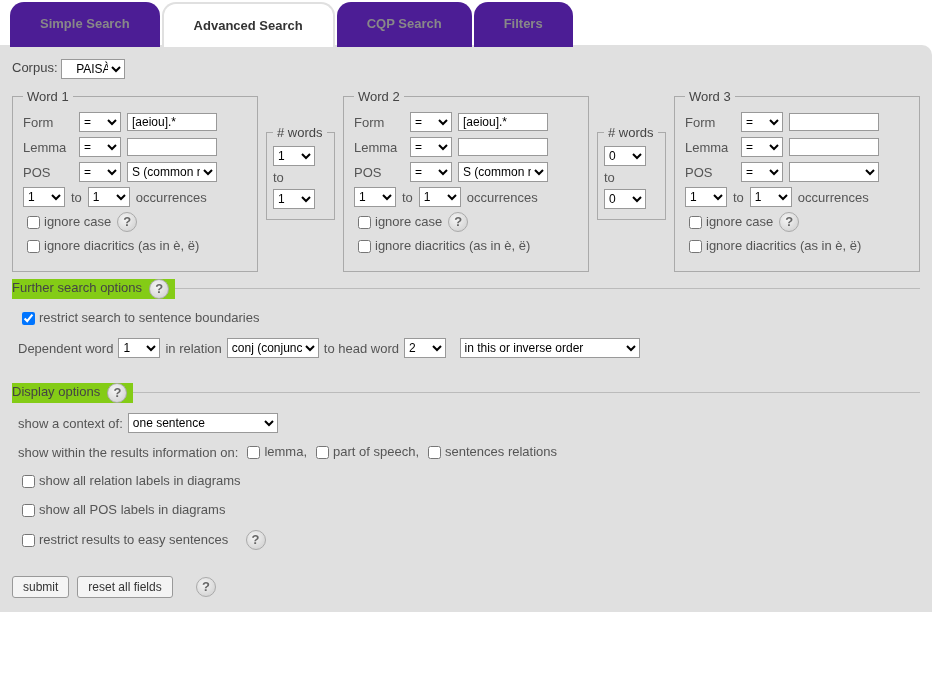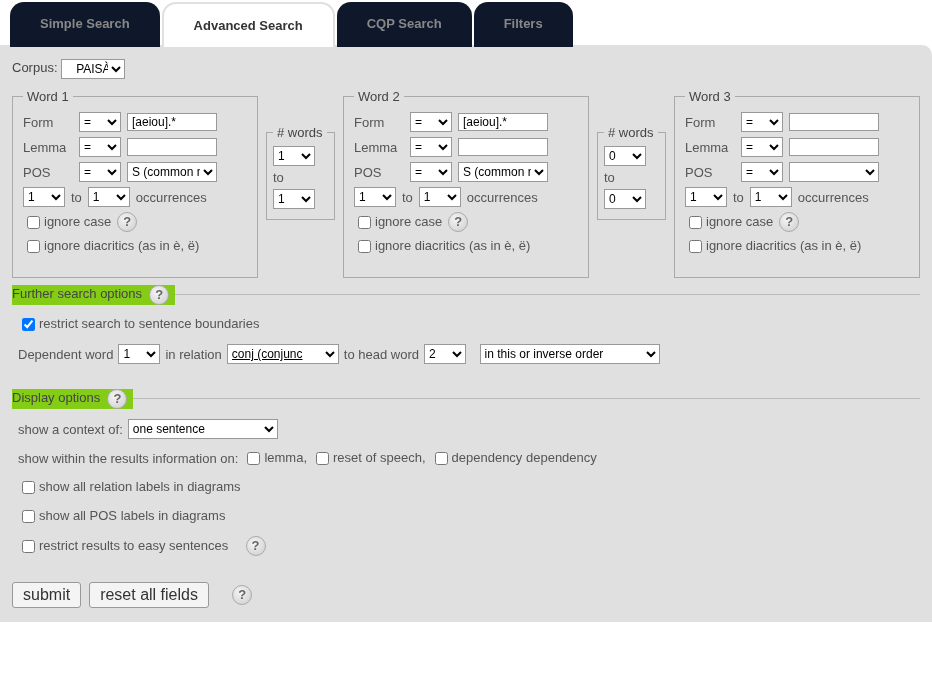--- a/index.html
+++ b/index.html
@@ -18,21 +18,21 @@
   .tabs {
     display: flex;
     gap: 0;
     padding-left: 10px;
   }
   .tab {
     padding: 14px 30px 14px 30px;
     font-weight: bold;
     cursor: pointer;
     border-radius: 14px 14px 0 0;
-    background: #0f172a;
+    background: #4c1d95;
     color: #888;
     margin-right: 2px;
     position: relative;
     top: 2px;
   }
   .tab.active {
     background: #fff;
     color: #333;
     border: 2px solid #e0e0e0;
     border-bottom: none;
@@ -63,21 +63,21 @@
     font-size: 12px;
     border: 1px solid #999;
     height: 18px;
     padding: 0 4px;
     vertical-align: middle;
     width: 90px;
   }
   input[type="checkbox"]{ vertical-align: middle; margin-right:4px;}
   fieldset {
     border: 1px solid #aaa;
-    padding: 8px 10px 16px 10px;
+    padding: 8px 10px 10px 10px;
     margin: 0;
   }
   legend { color:#444; padding: 0 4px; }
   .words-row {
     display: flex;
     align-items: flex-start;
     gap: 8px;
     margin-bottom: 14px;
   }
   .word-box { width: 250px; }
@@ -110,21 +110,21 @@
     top:-16px;
     background:#84cc16;
     display:inline-block;
     padding:0 6px 0 0;
     color:#444;
   }
   .sect-body { margin-top:-6px; padding:0 6px 8px 6px;}
   .sect-body .line { margin-bottom:10px; display:flex; align-items:center; gap:5px; flex-wrap:wrap;}
   button {
     font-family: Arial, sans-serif;
-    font-size:16px;
+    font-size:12px;
     padding: 3px 10px;
     background:#f4f4f4;
     border:1px solid #999;
     border-radius:3px;
     cursor:pointer;
     color:#333;
   }
   .bottom-row { display:flex; align-items:center; gap:8px; margin-top:8px;}
 </style>
 </head>
@@ -264,41 +264,41 @@
     <div class="sect">
       <span class="sect-legend"><span>Further search options</span>&nbsp;&nbsp;<span class="help">?</span></span>
       <div class="sect-body">
         <div class="line">
             <label><input type="checkbox" checked="" style=""><span>restrict search to sentence boundaries</span></label>
           </div>
         <div class="line">
           <span>Dependent word</span>
           <select class="occ"><option>1</option></select>
           <span>in relation</span>
-          <select style="width:112px;text-decoration:underline;"><option>conj (conjunc</option></select>
+          <select style="width:92px;"><option>conj (conjunc</option></select>
           <span>to head word</span>
           <select class="occ"><option>2</option></select>
           &nbsp;
           <select style="width:180px;"><option>in this or inverse order</option></select>
         </div>
       </div>
     </div>
 
     <div class="sect">
       <span class="sect-legend"><span>Display options</span>&nbsp;&nbsp;<span class="help">?</span></span>
       <div class="sect-body">
         <div class="line">
           <span>show a context of:</span>
           <select style="width:150px;"><option>one sentence</option></select>
         </div>
         <div class="line">
           <span>show within the results information on:</span>
           <label><input type="checkbox" style=""><span>lemma,</span></label>
-          <label><input type="checkbox" style=""><span>reset of speech,</span></label>
-          <label><input type="checkbox" style=""><span>dependency dependency</span></label>
+          <label><input type="checkbox" style=""><span>part of speech,</span></label>
+          <label><input type="checkbox" style=""><span>sentences relations</span></label>
         </div>
         <div class="line">
             <label><input type="checkbox" style=""><span>show all relation labels in diagrams</span></label>
           </div>
         <div class="line">
             <label><input type="checkbox" style=""><span>show all POS labels in diagrams</span></label>
           </div>
         <div class="line"><label><input type="checkbox" style=""><span>restrict results to easy sentences</span></label>&nbsp;&nbsp;<span class="help">?</span></div>
       </div>
     </div>

